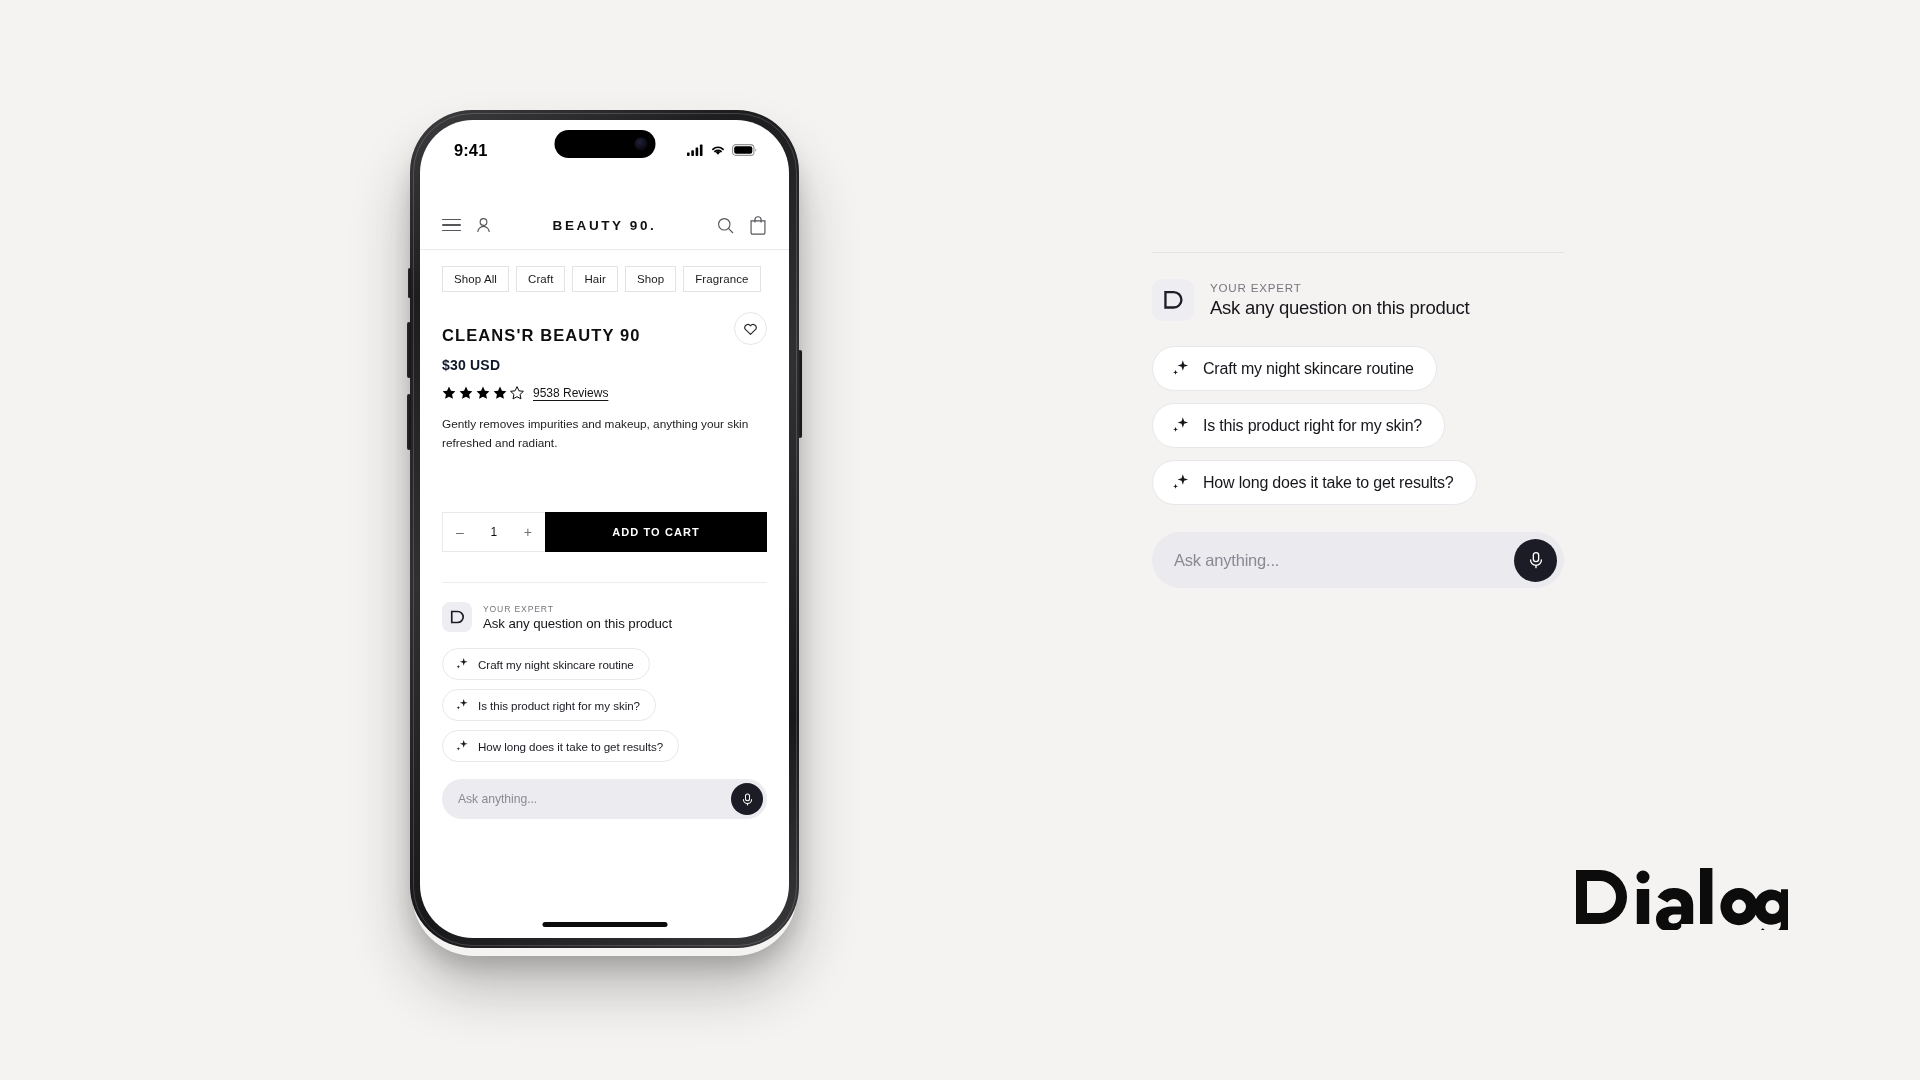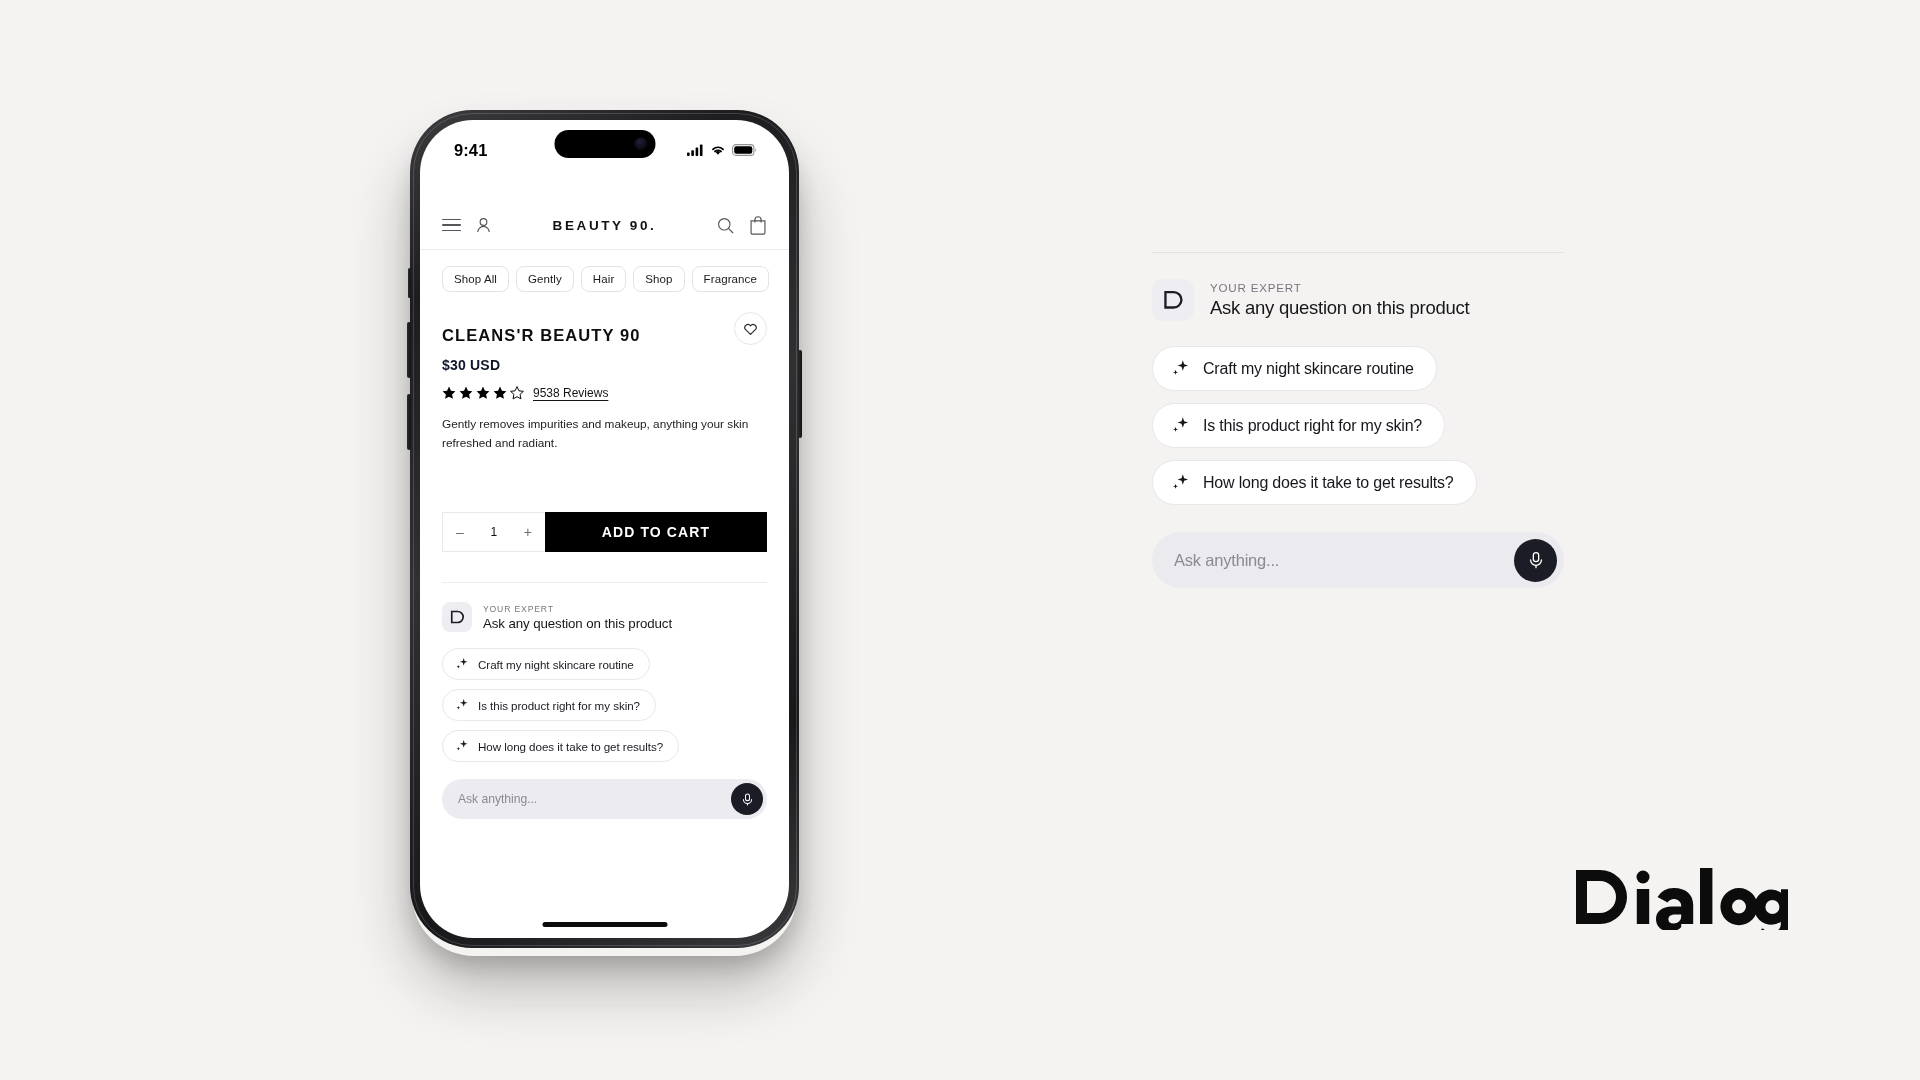--- a/index.html
+++ b/index.html
@@ -141,21 +141,21 @@
   .hamburger i { display:block; height:1.4px; background:#55555a; border-radius:1px; }
 
   
   .cats {
     display: flex;
     gap: 7px;
     padding: 16px 22px 0 22px;
   }
   .cat-pill {
     border: 1px solid #e3e3e3;
-    border-radius: 8px;
+    border-radius: 0;
     padding: 6px 11px;
     font-size: 11.5px;
     color: #1a1a1a;
     background: #fff;
     white-space: nowrap;
     letter-spacing: 0.1px;
   }
 
   
   .product { padding: 20px 22px 0 22px; }
@@ -219,21 +219,21 @@
     box-sizing: border-box;
     justify-content: space-between;
     padding: 0 13px;
   }
   .qty-btn { font-size: 14px; color:#6e6e73; line-height:1; user-select:none; }
   .qty-val { font-size: 12px; color:#111; font-weight:500; }
   .add-cart {
     flex: 1;
     background: #000;
     color: #fff;
-    font-size: 14px;
+    font-size: 11px;
     font-weight: 700;
     letter-spacing: 1.1px;
     display: flex;
     align-items: center;
     justify-content: center;
     text-align: center;
   }
 
   
   .expert-divider {
@@ -440,21 +440,21 @@
             </svg>
             <svg width="18" height="20" viewBox="0 0 20 22">
               <path d="M2.3 6.4 h15.4 v13.3 a1.4 1.4 0 0 1 -1.4 1.4 h-12.6 a1.4 1.4 0 0 1 -1.4 -1.4 Z" fill="none" stroke="#55555a" stroke-width="1.3"></path>
               <path d="M6.6 8.2 V5.2 a3.4 3.4 0 0 1 6.8 0 V8.2" fill="none" stroke="#55555a" stroke-width="1.3"></path>
             </svg>
           </div>
         </div>
 
         <div class="cats">
           <div class="cat-pill">Shop All</div>
-          <div class="cat-pill">Gently</div>
+          <div class="cat-pill">Craft</div>
           <div class="cat-pill">Hair</div>
           <div class="cat-pill">Shop</div>
           <div class="cat-pill">Fragrance</div>
         </div>
 
         <div class="product">
           <div class="prod-row1">
             <div class="prod-title">CLEANS'R BEAUTY 90</div>
             <div class="wish-btn">
               <svg width="15" height="14" viewBox="0 0 17 16">

